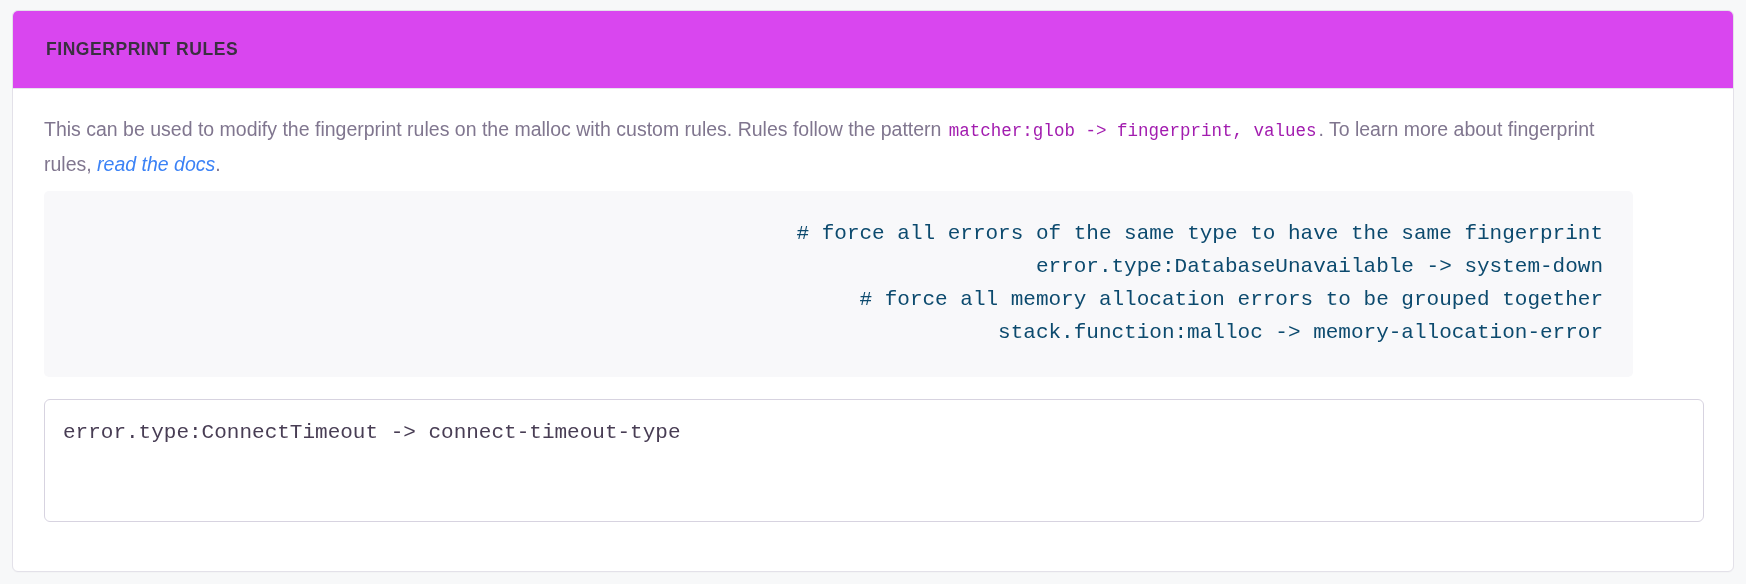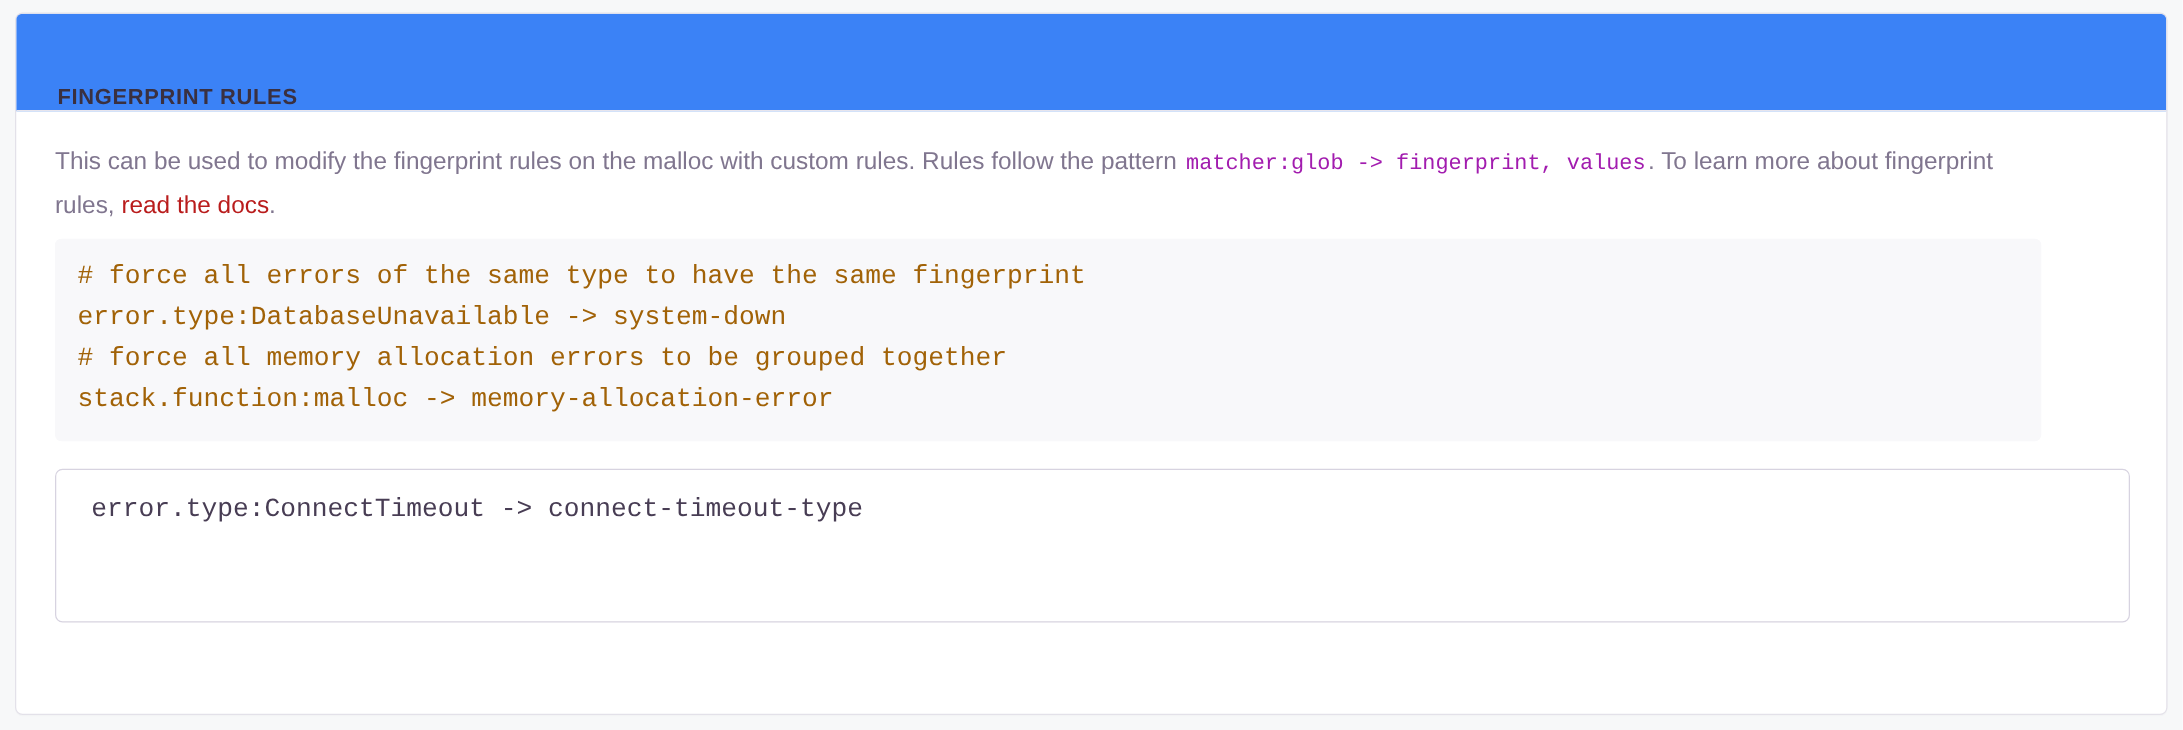--- a/index.html
+++ b/index.html
@@ -24,25 +24,25 @@
     background: #ffffff;
     border: 1px solid #e3e1e9;
     border-radius: 6px;
     width: 1722px;
     height: 562px;
     overflow: hidden;
     box-shadow: 0 1px 0 rgba(43,34,51,0.02);
   }
 
   .panel-header {
-    background: #3b82f6;
+    background: #d946ef;
     border-bottom: 1px solid #e7e5ed;
     height: 78px;
     display: flex;
-    align-items: flex-end;
+    align-items: center;
     padding: 0 33px;
   }
 
   .panel-title {
     font-size: 17.5px;
     font-weight: bold;
     letter-spacing: 0.55px;
     color: #3a3040;
     font-family: "Liberation Sans", sans-serif;
   }
@@ -62,49 +62,51 @@
 
   .description .code-inline {
     font-family: "Liberation Mono", monospace;
     font-size: 17.5px;
     color: #a21caf;
     letter-spacing: 0px;
     padding: 0 2px;
   }
 
   .description a.docs-link {
-    color: #b91c1c;
+    color: #3b82f6;
     text-decoration: none;
+    font-style: italic;
   }
 
   .code-sample {
     background: #f8f8fa;
     border-radius: 5px;
     padding: 14px 18px 16px 18px;
     margin: 8px 0 0 0;
     width: 1589px;
   }
 
   .code-sample pre {
-    margin: 0;
+    margin: 12px;
     font-family: "Liberation Mono", monospace;
     font-size: 21px;
     line-height: 33px;
-    color: #a16207;
+    color: #0c4a6e;
     white-space: pre;
+    text-align: right;
   }
 
   .rules-input {
     margin-top: 22px;
     width: 1660px;
     height: 123px;
     border: 1px solid #d7d3e0;
     border-radius: 6px;
     background: #ffffff;
-    padding: 18px 22px 18px 28px;
+    padding: 18px 22px 18px 18px;
     font-family: "Liberation Mono", monospace;
     font-size: 21px;
     line-height: 30px;
     color: #483d54;
     resize: none;
     outline: none;
     display: block;
   }
   .rules-input::placeholder { color: #a9a2b5; }
 </style>

